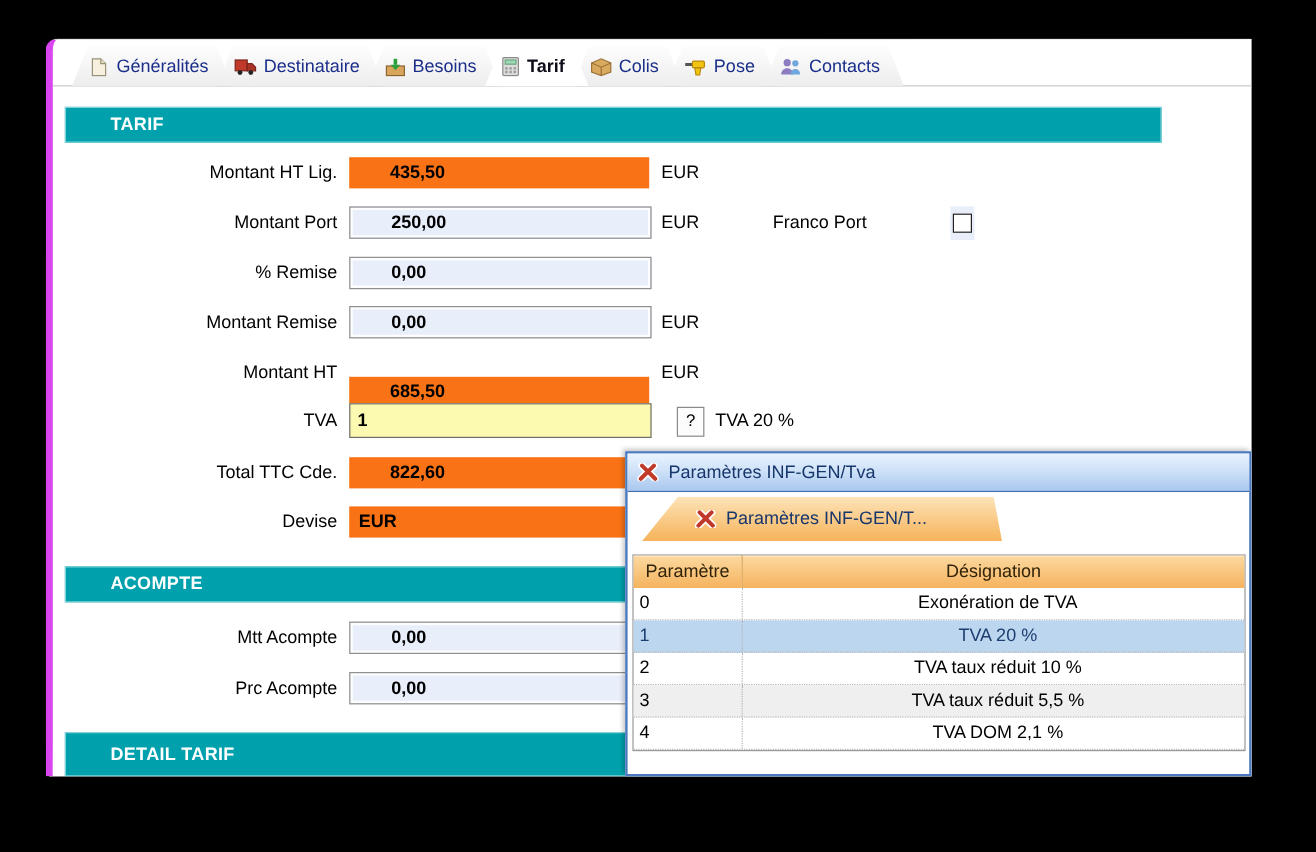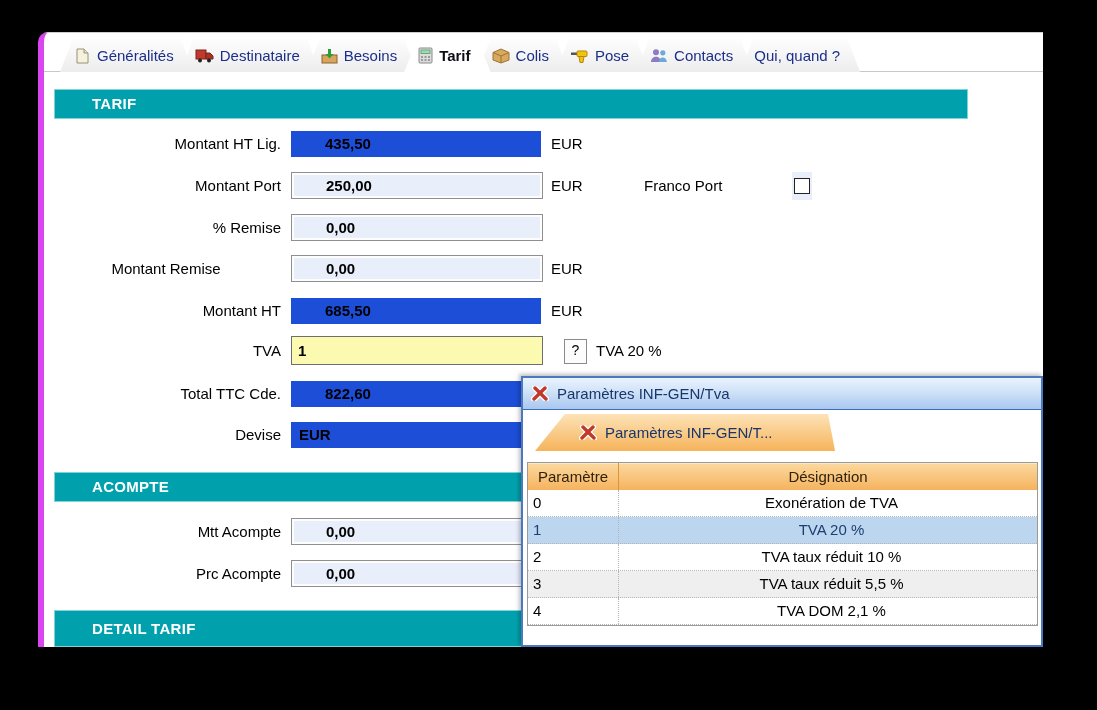--- a/index.html
+++ b/index.html
@@ -29,21 +29,21 @@
   .strip-line{position:absolute;left:0;top:38px;width:100%;height:1px;background:#c8c8c8;z-index:1;}
   
   .band{
     position:absolute;left:10px;width:914px;height:30px;background:#00a1ad;
     color:#fff;font-weight:bold;font-size:15px;line-height:30px;padding-left:38px;
     box-sizing:border-box;letter-spacing:.3px;box-shadow:0 0 0 1px #7fd3d9 inset;
   }
   
   .lbl{position:absolute;left:7px;width:230px;text-align:right;font-size:15px;color:#000;line-height:27px;}
   .fld-flat{
-    position:absolute;left:247px;width:250px;height:26px;background:#1d4ed8;
+    position:absolute;left:247px;width:250px;height:26px;background:#f97316;
     font-weight:bold;font-size:15px;line-height:26px;padding-left:34px;box-sizing:border-box;color:#000;
   }
   .fld-border{
     position:absolute;left:247px;width:252px;height:27px;background:#e9eefb;
     border:1px solid #8f8f8f;box-shadow:inset 0 0 0 2px #fdfdfd;
     font-weight:bold;font-size:15px;padding-left:34px;box-sizing:border-box;color:#000;
     font-family:"Liberation Sans", sans-serif;
   }
   input.fld-border{outline:none;}
   .fld-tva{
@@ -180,48 +180,45 @@
       <span class="ticon">
         <svg class="icon-svg" width="18" height="15" viewBox="0 0 18 15">
             <circle cx="6" cy="4.2" r="3" fill="#8e7cc3"></circle>
             <path d="M1 14c0-3.2 2.3-5.2 5-5.2s5 2 5 5.2z" fill="#8e7cc3"></path>
             <circle cx="12.8" cy="4.8" r="2.6" fill="#6fa8dc"></circle>
             <path d="M8.8 14c0-2.8 1.8-4.6 4-4.6s4 1.8 4 4.6z" fill="#6fa8dc"></path>
           </svg>
       </span>
       <span>Contacts</span>
     </div>
-    <div class="tab">
-      <span>Qui, quand ?</span>
-    </div>
   </div>
 
   <div class="band" style="top:56px;">
     <span>TARIF</span>
   </div>
 
   <div class="lbl" style="top:97px;">Montant HT Lig.</div>
   <div class="fld-flat" style="top:98px;">435,50</div>
   <div class="unit" style="top:97px;">EUR</div>
 
   <div class="lbl" style="top:139px;">Montant Port</div>
   <input class="fld-border" style="top: 139px;" readonly="" value="250,00">
   <div class="unit" style="top:139px;">EUR</div>
   <div class="franco-lbl" style="top:145px;">Franco Port</div>
   <div class="franco-chk" style="top:145px;"></div>
 
   <div class="lbl" style="top:181px;">% Remise</div>
   <input class="fld-border" style="top: 181px;" readonly="" value="0,00">
 
-  <div class="lbl" style="top:222px;text-align:center;">Montant Remise</div>
+  <div class="lbl" style="top:222px;">Montant Remise</div>
   <input class="fld-border" style="top: 222px;" readonly="" value="0,00">
   <div class="unit" style="top:222px;">EUR</div>
 
   <div class="lbl" style="top:264px;">Montant HT</div>
-  <div class="fld-flat" style="top:265px;">685,50</div>
+  <div class="fld-flat" style="top:281px;">685,50</div>
   <div class="unit" style="top:264px;">EUR</div>
 
   <div class="lbl" style="top:304px;">TVA</div>
   <input class="fld-tva" style="top: 303px;" value="1">
   <div class="help-btn" style="top:306px;">?</div>
   <div class="tva-hint" style="top:306px;">TVA 20 %</div>
 
   <div class="lbl" style="top:347px;">Total TTC Cde.</div>
   <div class="fld-flat" style="top:348px;">822,60</div>
 

